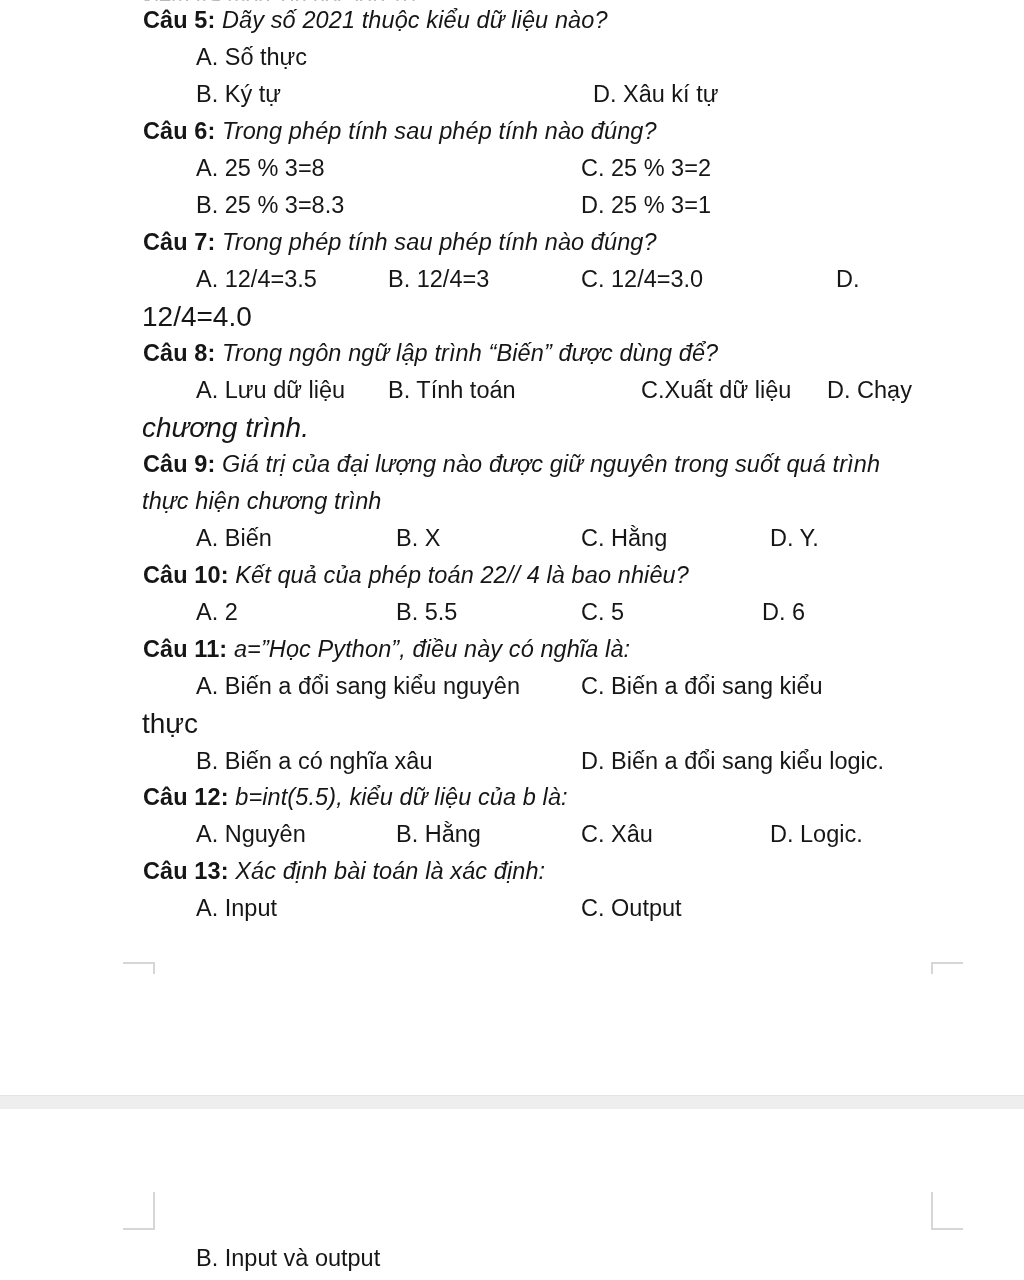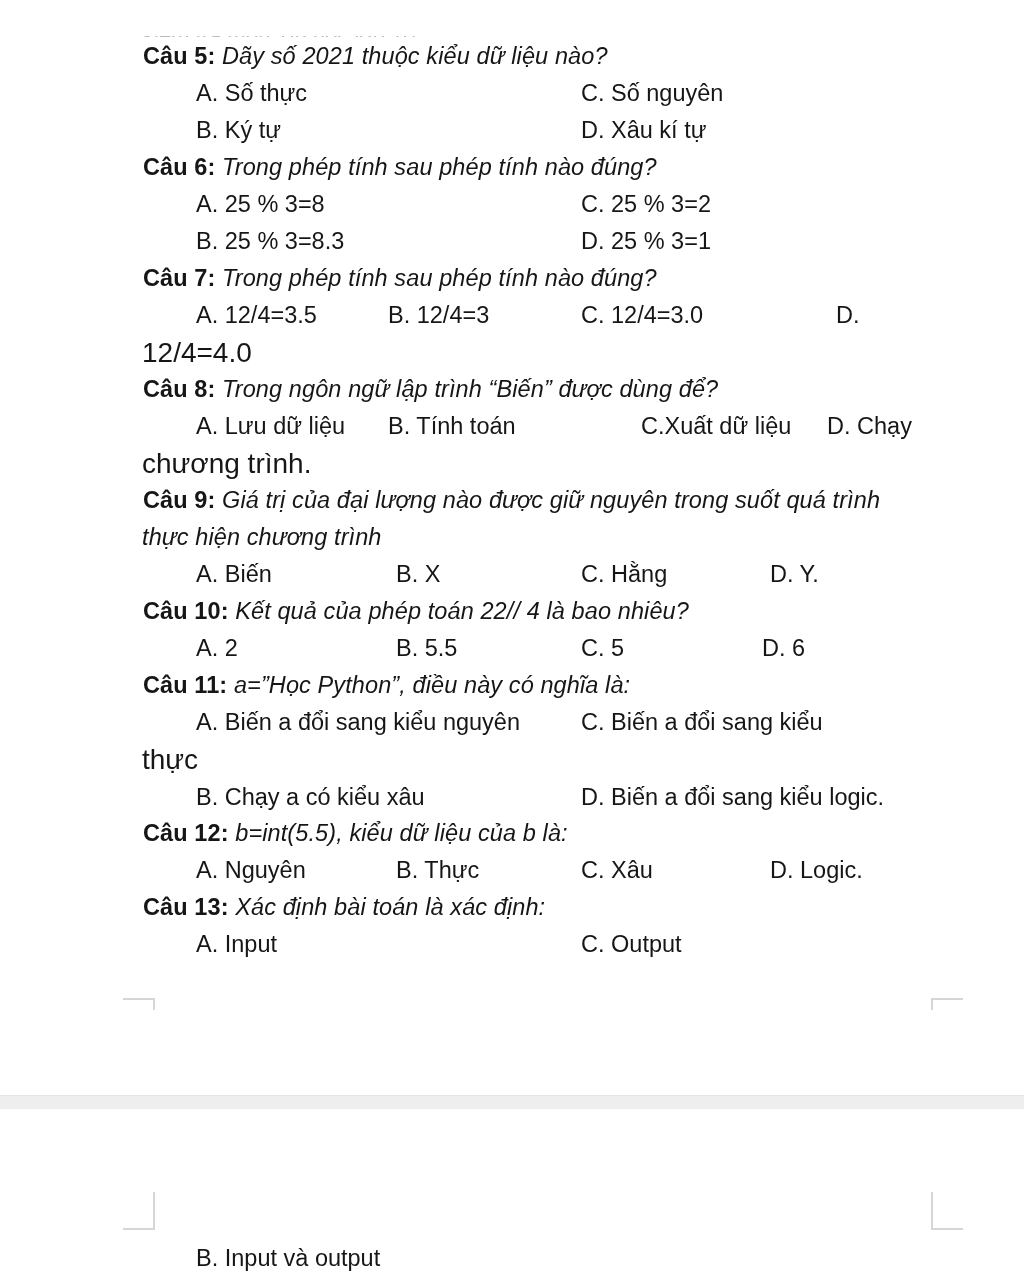--- a/index.html
+++ b/index.html
@@ -25,21 +25,20 @@
 
   
   .page-one {
     position: absolute;
     left: 0;
     top: 0;
     width: 1024px;
     height: 974px;
     background: #ffffff;
     overflow: hidden;
-    margin-top: 36px;
   }
 
   
   .top-clip {
     position: absolute;
     left: 143px;
     top: -13px;
     width: 770px;
     height: 14px;
     overflow: hidden;
@@ -139,25 +138,24 @@
   <div class="page-one">
 
     <div class="top-clip">kiểm tra môn Tin học lớp 10</div>
 
     <div class="qblock" style="top: 2px;">
       <div class="qline">
         <span class="lead">Câu 5:</span><span class="stem"> Dãy số 2021 thuộc  kiểu dữ liệu nào?</span>
       </div>
       <div class="ansrow">
         <span class="col" style="left:53px;">A. Số thực</span>
-        <span class="col" style="left:438px;">C. Số nguyên</span>
       </div>
       <div class="ansrow">
         <span class="col" style="left:53px;">B. Ký tự</span>
-        <span class="col" style="left:438px;">D. Xâu kí tự</span>
+        <span class="col" style="left:450px;">D. Xâu kí tự</span>
       </div>
     </div>
 
     <div class="qblock" style="top: 113px;">
       <div class="qline">
         <span class="lead">Câu 6:</span><span class="stem"> Trong phép tính sau phép tính nào đúng?</span>
       </div>
       <div class="ansrow">
         <span class="col" style="left:53px;">A. 25 % 3=8</span>
         <span class="col" style="left:438px;">C. 25 % 3=2</span>
@@ -184,21 +182,21 @@
     <div class="qblock" style="top: 335px;">
       <div class="qline">
         <span class="lead">Câu 8:</span><span class="stem"> Trong ngôn ngữ lập trình “Biến” được dùng để?</span>
       </div>
       <div class="ansrow">
         <span class="col" style="left:53px;">A. Lưu dữ liệu</span>
         <span class="col" style="left:245px;">B. Tính toán</span>
         <span class="col" style="left:498px;">C.Xuất dữ liệu</span>
         <span class="col" style="left:684px;">D. Chạy</span>
       </div>
-      <div class="cont indent0" style="margin-left:-1px;">chương trình.</div>
+      <div class="cont indent0" style="margin-left:-1px;font-style:italic;">chương trình.</div>
     </div>
 
     <div class="qblock" style="top: 446px;">
       <div class="qline">
         <span class="lead">Câu 9:</span><span class="stem"> Giá trị của đại lượng nào được giữ nguyên trong suốt quá trình</span>
       </div>
       <div class="qline" style="margin-left:-1px;">
         <span class="stem">thực hiện chương trình</span>
       </div>
       <div class="ansrow">
@@ -224,32 +222,32 @@
     <div class="qblock" style="top: 631px;">
       <div class="qline">
         <span class="lead">Câu 11:</span><span class="stem"> a=”Học Python”, điều này có nghĩa là:</span>
       </div>
       <div class="ansrow">
         <span class="col" style="left:53px;">A. Biến a đổi sang kiểu nguyên</span>
         <span class="col" style="left:438px;text-align:right;">C. Biến a đổi sang kiểu</span>
       </div>
       <div class="cont indent0" style="margin-left:-1px;">thực</div>
       <div class="ansrow">
-        <span class="col" style="left:53px;">B. Chạy a có kiểu xâu</span>
+        <span class="col" style="left:53px;">B. Biến a có nghĩa xâu</span>
         <span class="col" style="left:438px;">D. Biến a đổi sang kiểu logic.</span>
       </div>
     </div>
 
     <div class="qblock" style="top: 779px;">
       <div class="qline">
         <span class="lead">Câu 12:</span><span class="stem"> b=int(5.5), kiểu dữ liệu của b là:</span>
       </div>
       <div class="ansrow">
         <span class="col" style="left:53px;">A. Nguyên</span>
-        <span class="col" style="left:253px;">B. Thực</span>
+        <span class="col" style="left:253px;">B. Hằng</span>
         <span class="col" style="left:438px;">C. Xâu</span>
         <span class="col" style="left:627px;">D. Logic.</span>
       </div>
     </div>
 
     <div class="qblock" style="top: 853px;">
       <div class="qline">
         <span class="lead">Câu 13:</span><span class="stem"> Xác định bài toán là xác định:</span>
       </div>
       <div class="ansrow">

